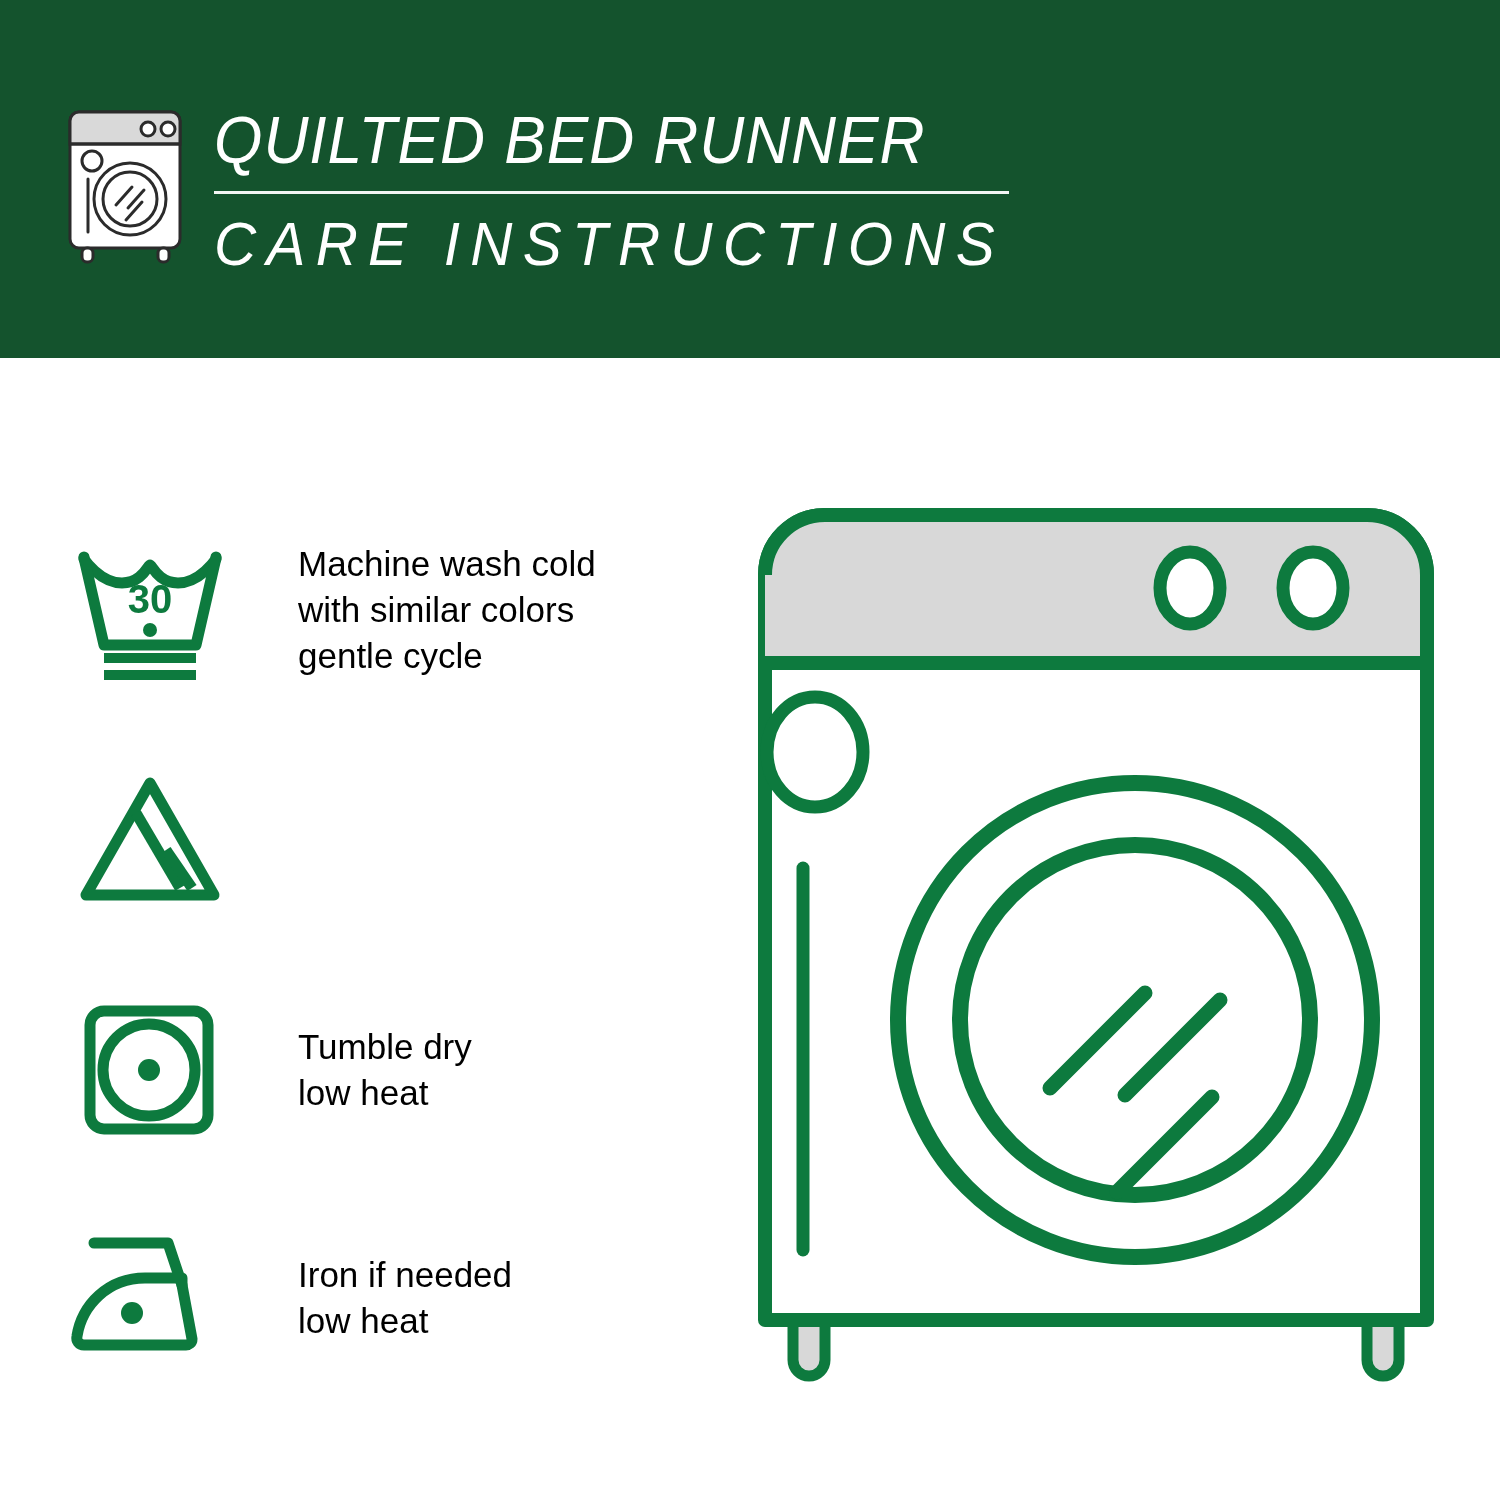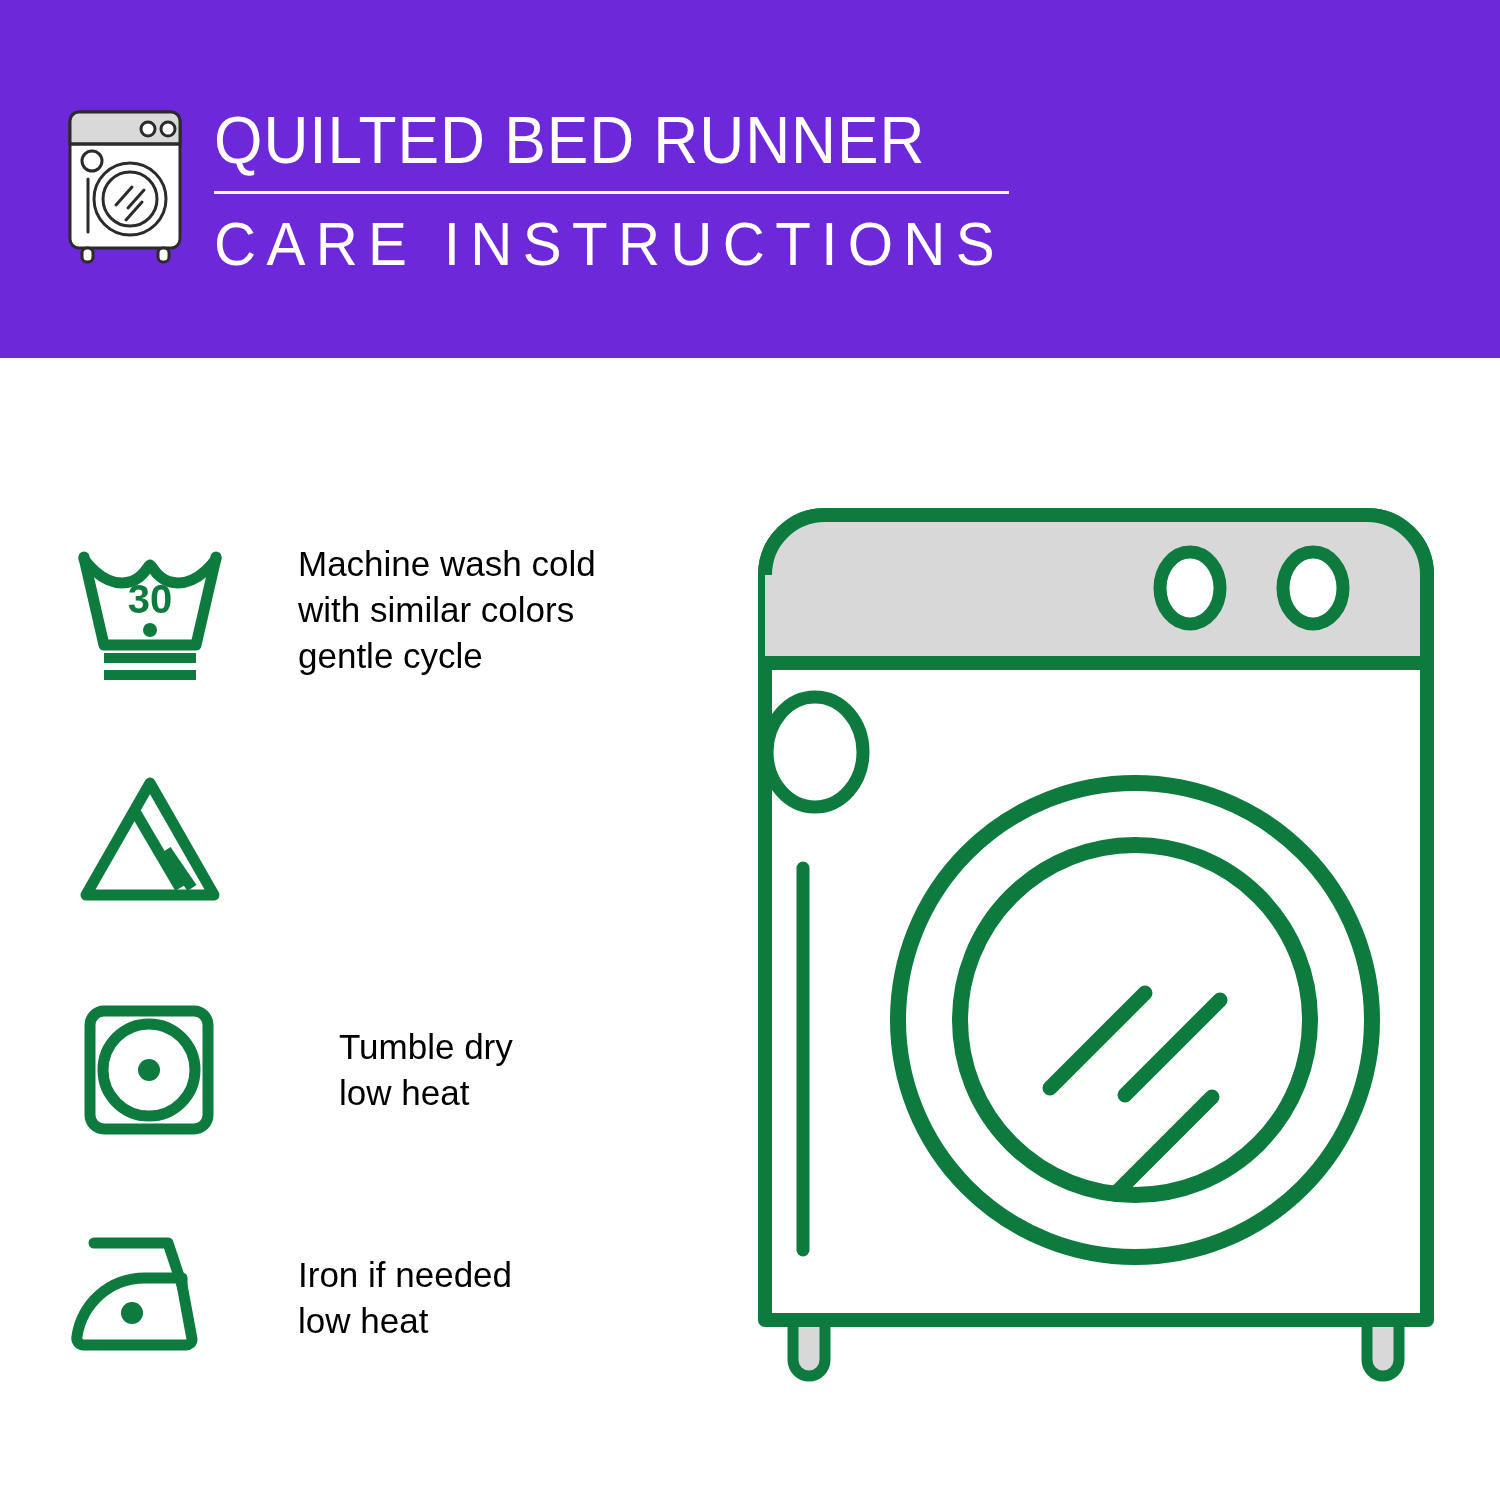--- a/index.html
+++ b/index.html
@@ -15,22 +15,23 @@
     position: relative;
   }
 
   
   .header-band {
     position: absolute;
     left: 0;
     top: 0;
     width: 1500px;
     height: 358px;
-    background: #6d28d9;
+    background: #14532d;
     box-sizing: border-box;
+    font-style: italic;
   }
 
   .header-logo {
     position: absolute;
     left: 64px;
     top: 104px;
     width: 132px;
     height: 160px;
   }
 
@@ -87,21 +88,21 @@
   .care-row {
     position: absolute;
     left: 70px;
     width: 600px;
     display: flex;
     align-items: center;
   }
 
   .care-row-1 { top: 160px; }
   .care-row-2 { top: 390px; }
-  .care-row-3 { top: 620px; gap: 41px; }
+  .care-row-3 { top: 620px; }
   .care-row-4 { top: 848px; align-items: center; }
 
   .care-symbol {
     width: 160px;
     height: 150px;
     flex: 0 0 160px;
     display: flex;
     align-items: center;
     justify-content: flex-start;
   }

